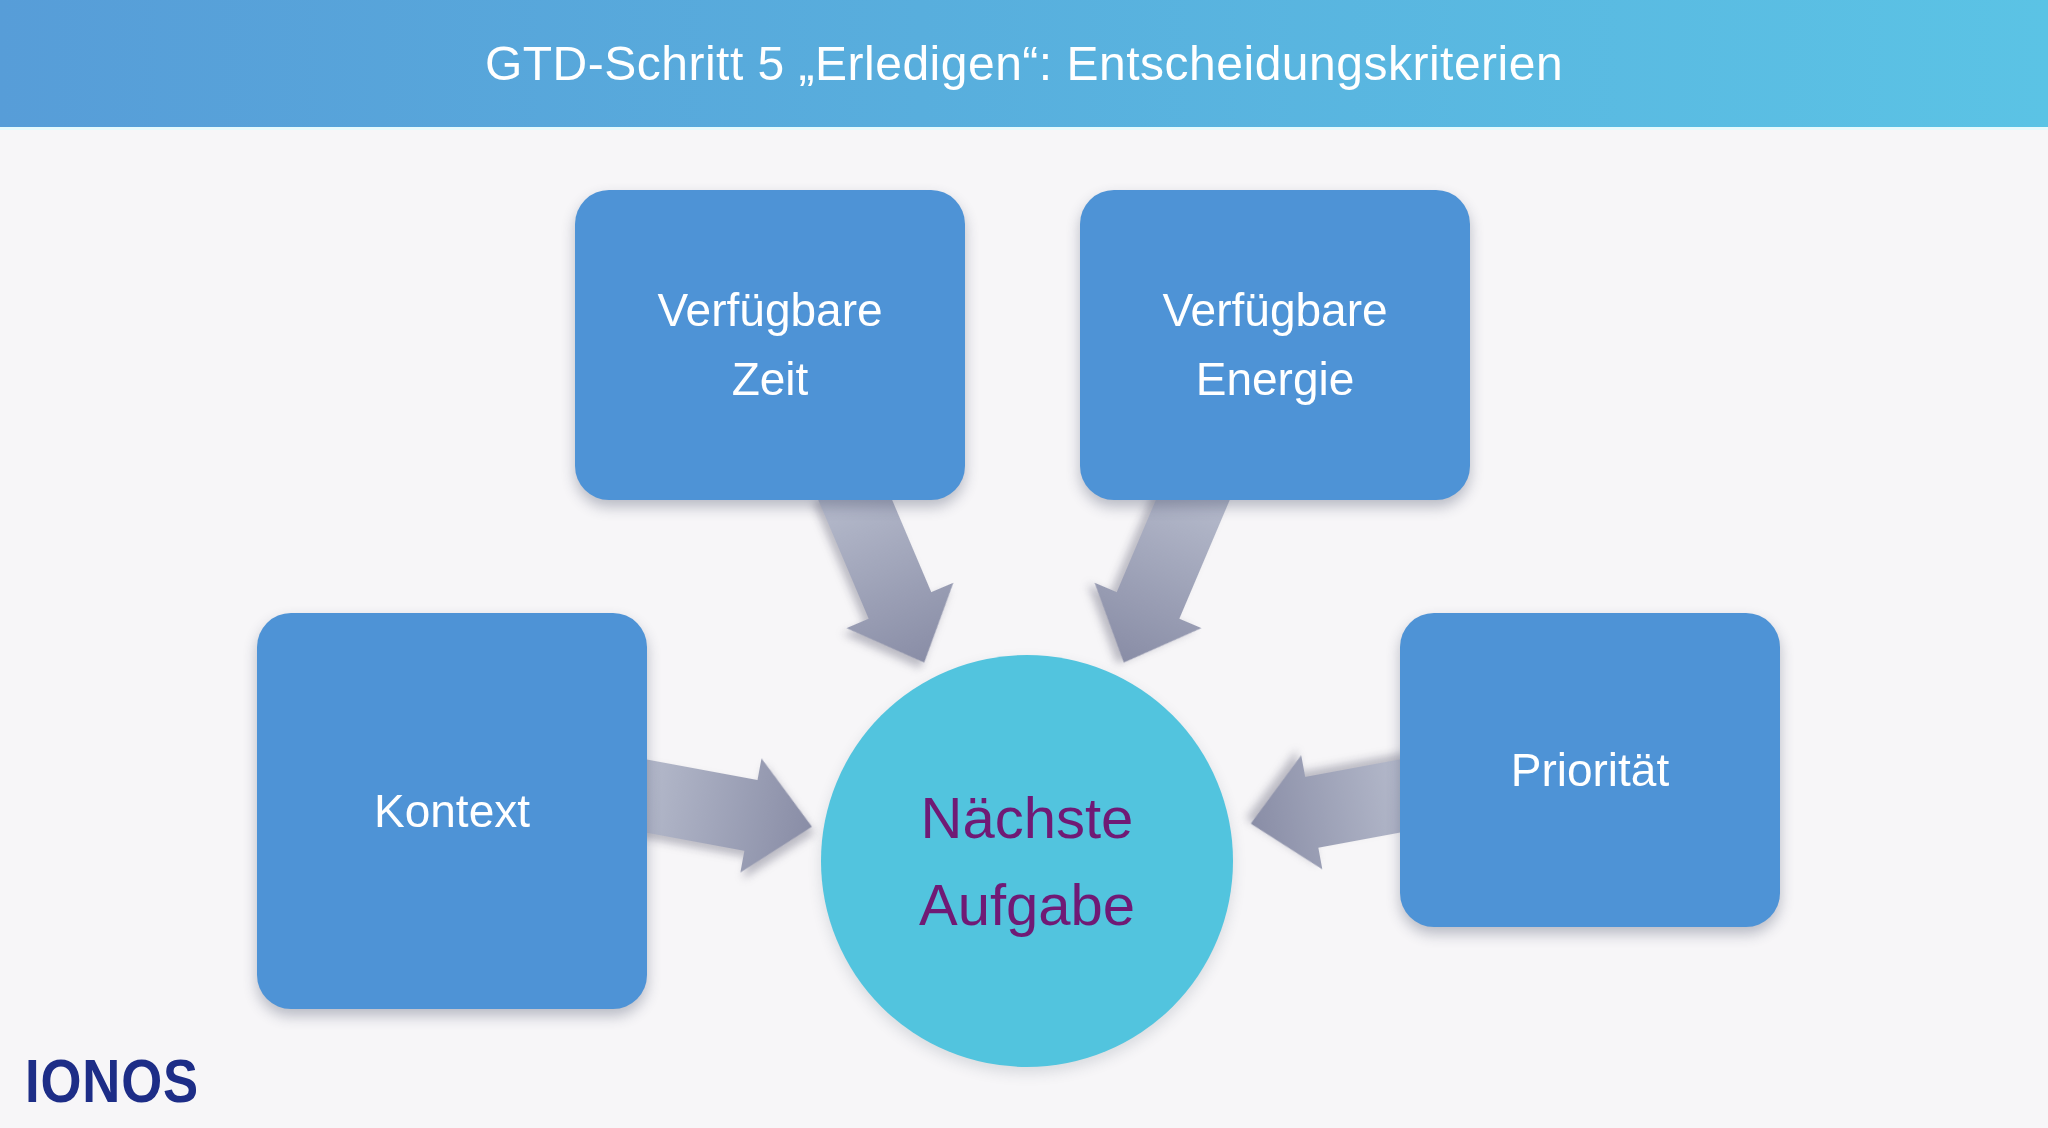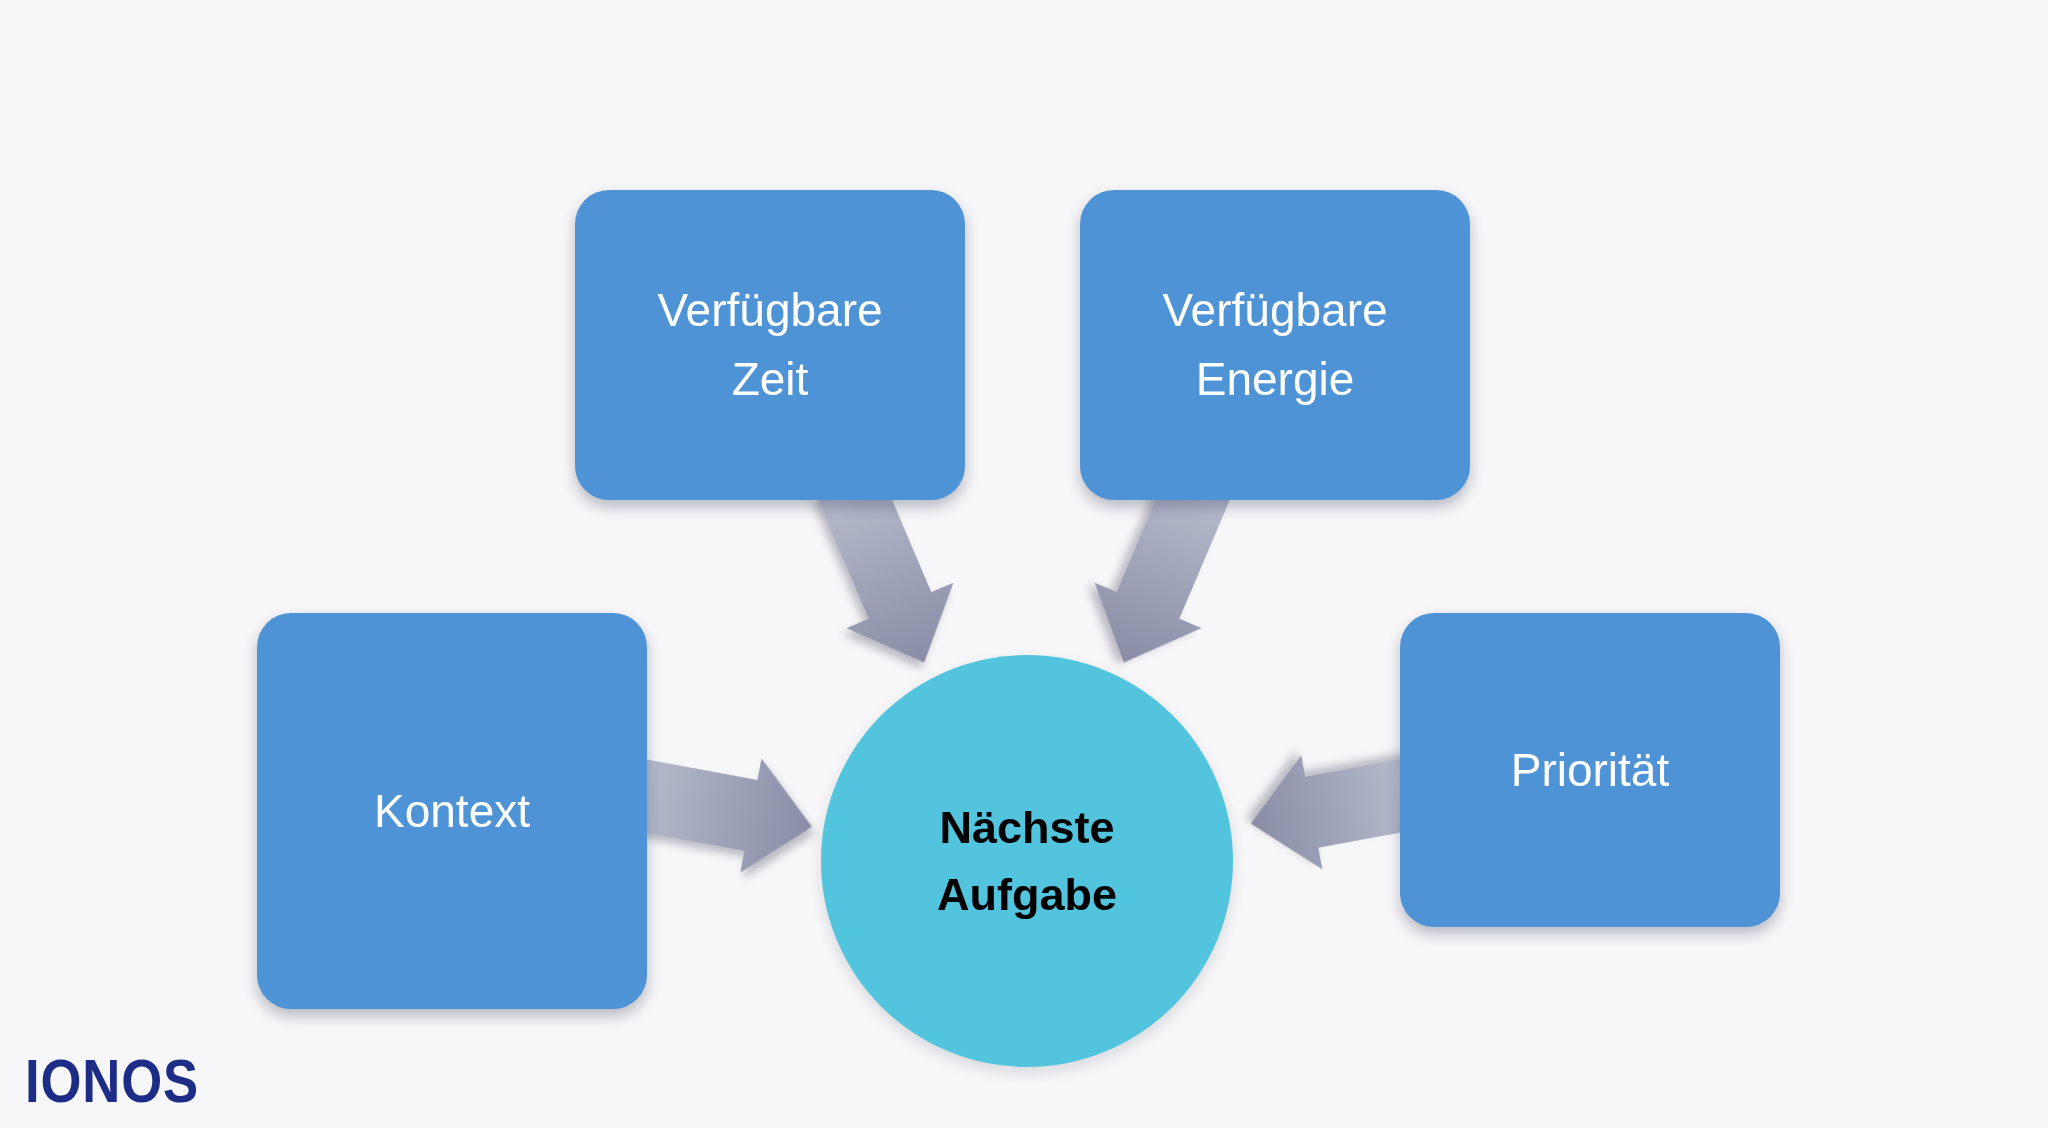--- a/index.html
+++ b/index.html
@@ -44,37 +44,40 @@
   .box-kontext .lbl,.box-prioritaet .lbl{max-width:360px;}
 
   
   .center-circle{
     position:absolute;left:821px;top:655px;width:412px;height:412px;
     background:#52c4de;border-radius:50%;
     box-shadow:0 6px 14px rgba(40,60,80,0.15);
     display:flex;align-items:center;justify-content:center;text-align:center;
   }
   .center-circle .lbl{
-    color:#000000;font-size:45px;font-weight:700;line-height:1.5;
+    color:#701a75;font-size:58px;font-weight:400;line-height:1.5;
     max-width:300px;
   }
 
   
   .logo{
     position:absolute;left:25px;top:1045px;
     color:#1d2d87;font-size:62px;font-weight:700;letter-spacing:1px;
     transform:scaleX(0.85);transform-origin:left center;
     font-family:"Liberation Sans", sans-serif;
   }
 </style>
 </head>
 <body>
 
 <div class="canvas">
 
+  <div class="header">
+    <span class="header-title">GTD-Schritt 5 „Erledigen“: Entscheidungskriterien</span>
+  </div>
 
   <svg class="arrow-layer" width="2048" height="1128" viewBox="0 0 2048 1128">
     <defs>
       <linearGradient id="arrowGrad" x1="0%" y1="0%" x2="100%" y2="0%">
         <stop offset="0%" stop-color="#b7bccd"></stop>
         <stop offset="100%" stop-color="#898da6"></stop>
       </linearGradient>
     </defs>
     <g transform="translate(848,483) rotate(67)">
       <polygon class="arrow" fill="url(#arrowGrad)" points="0,-34 133,-34 133,-58 195,0 133,58 133,34 0,34"></polygon>

